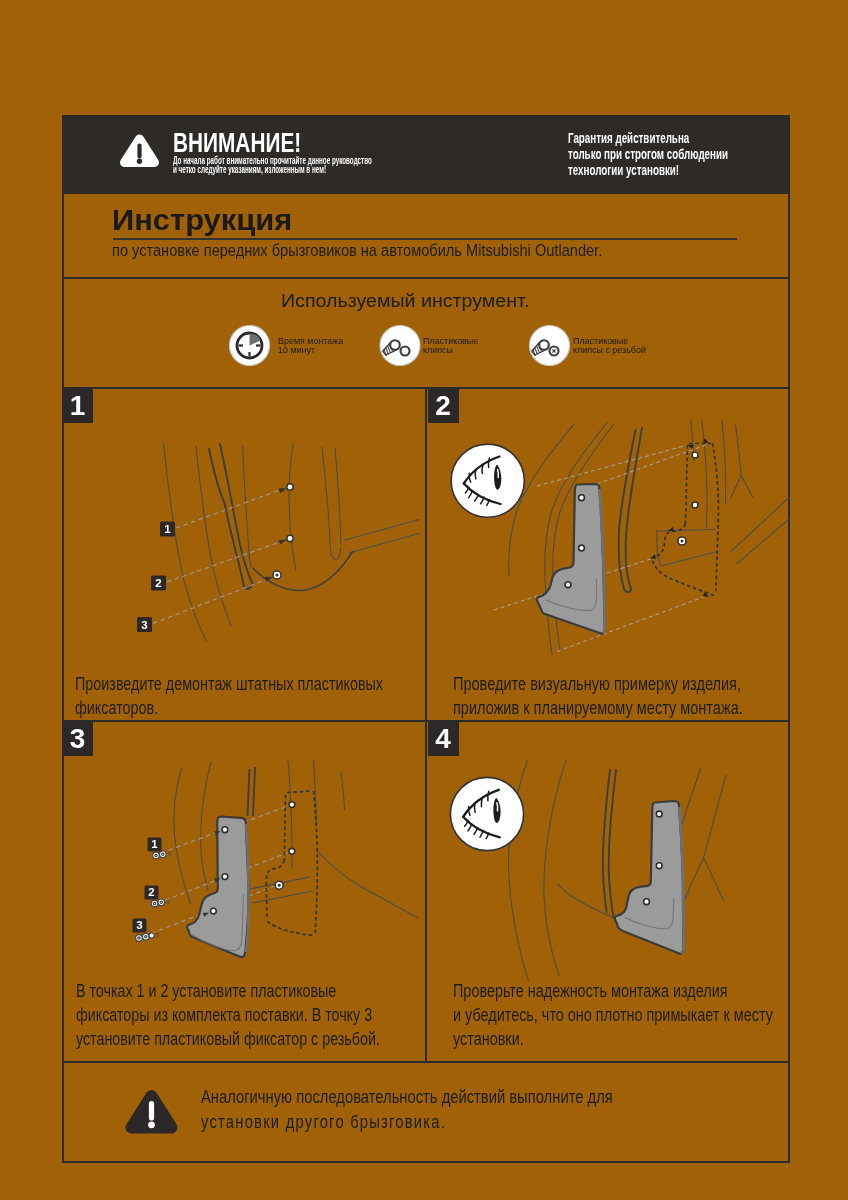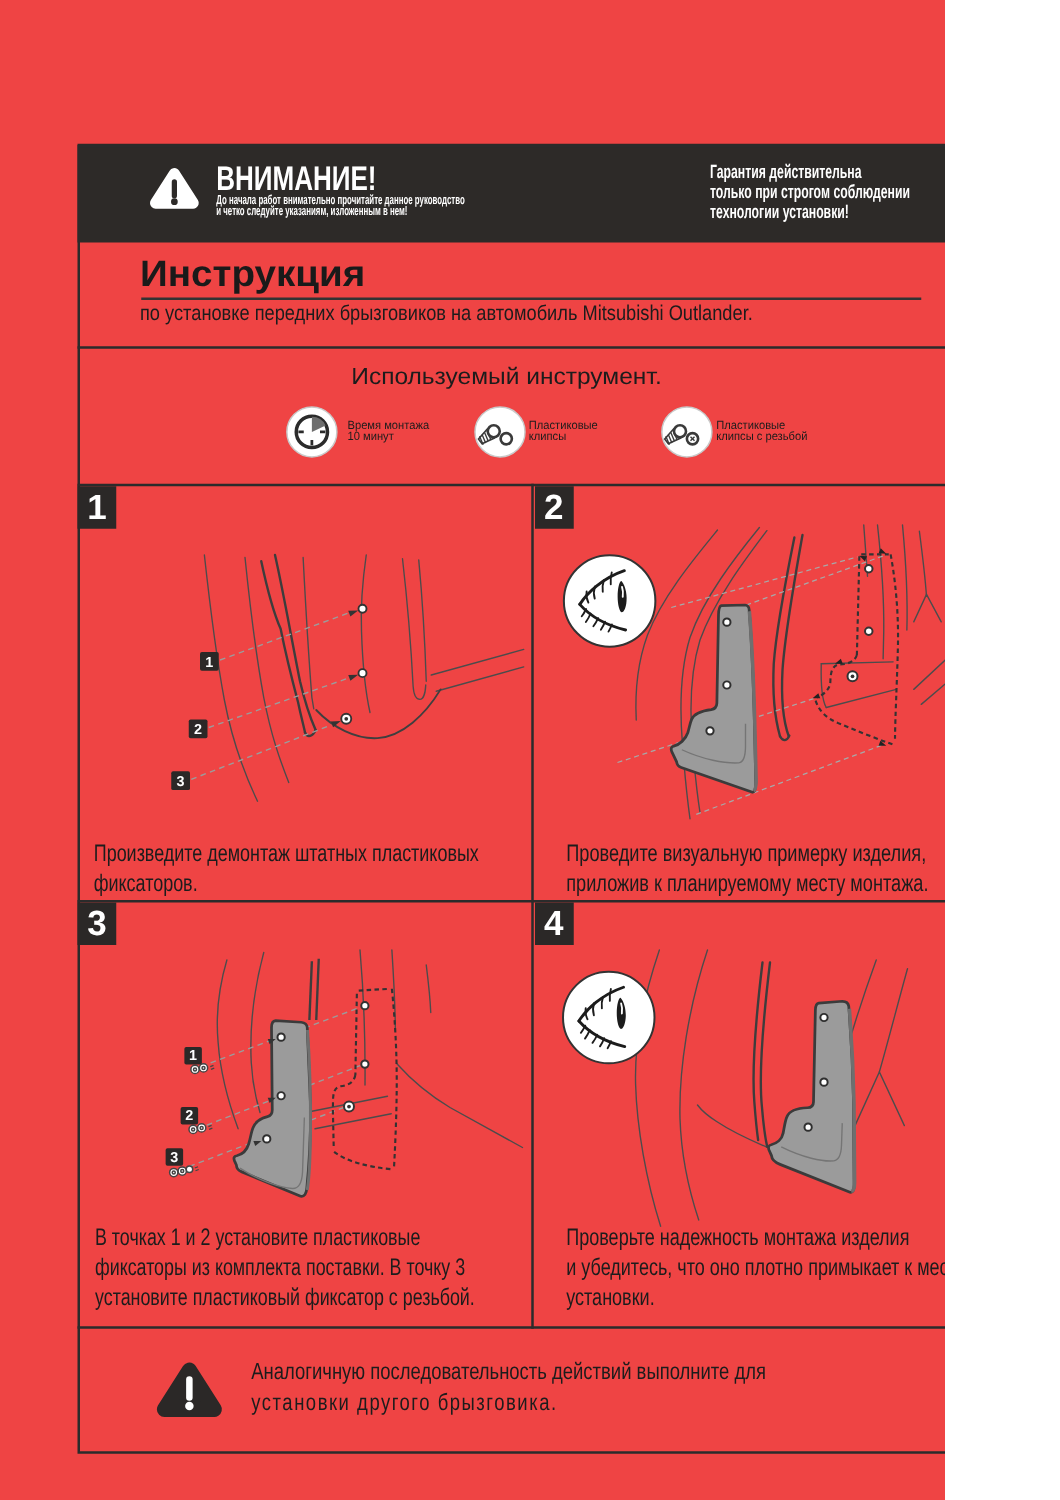--- a/index.html
+++ b/index.html
@@ -1,16 +1,16 @@
 <!DOCTYPE html>
 <html><head>
 <meta charset="utf-8">
 <style>
 html,body{margin:0;padding:0;background:#fff;}
-#page{position:relative;width:756px;height:1200px;background:#ef4444;overflow:hidden;
+#page{position:relative;width:848px;height:1200px;background:#a16207;overflow:hidden;
   font-family:"Liberation Sans",sans-serif;color:#1c1c1c;}
 .abs{position:absolute;}
 .sx{transform-origin:0 0;white-space:nowrap;}
 #frame{position:absolute;left:61.5px;top:115.5px;width:724px;height:1043px;border:2px solid #2b2b2b;}
 .hdr{position:absolute;left:62px;top:115px;width:728px;height:79px;background:#2d2a28;}
 .divh{position:absolute;left:62px;background:#2b2b2b;height:2px;width:728px;}
 .divv{position:absolute;top:387px;left:425px;background:#2b2b2b;width:2px;height:676px;}
 .numbox{position:absolute;background:#2b2827;color:#fff;font-weight:bold;
   text-align:center;}
 svg{position:absolute;left:0;top:0;}

